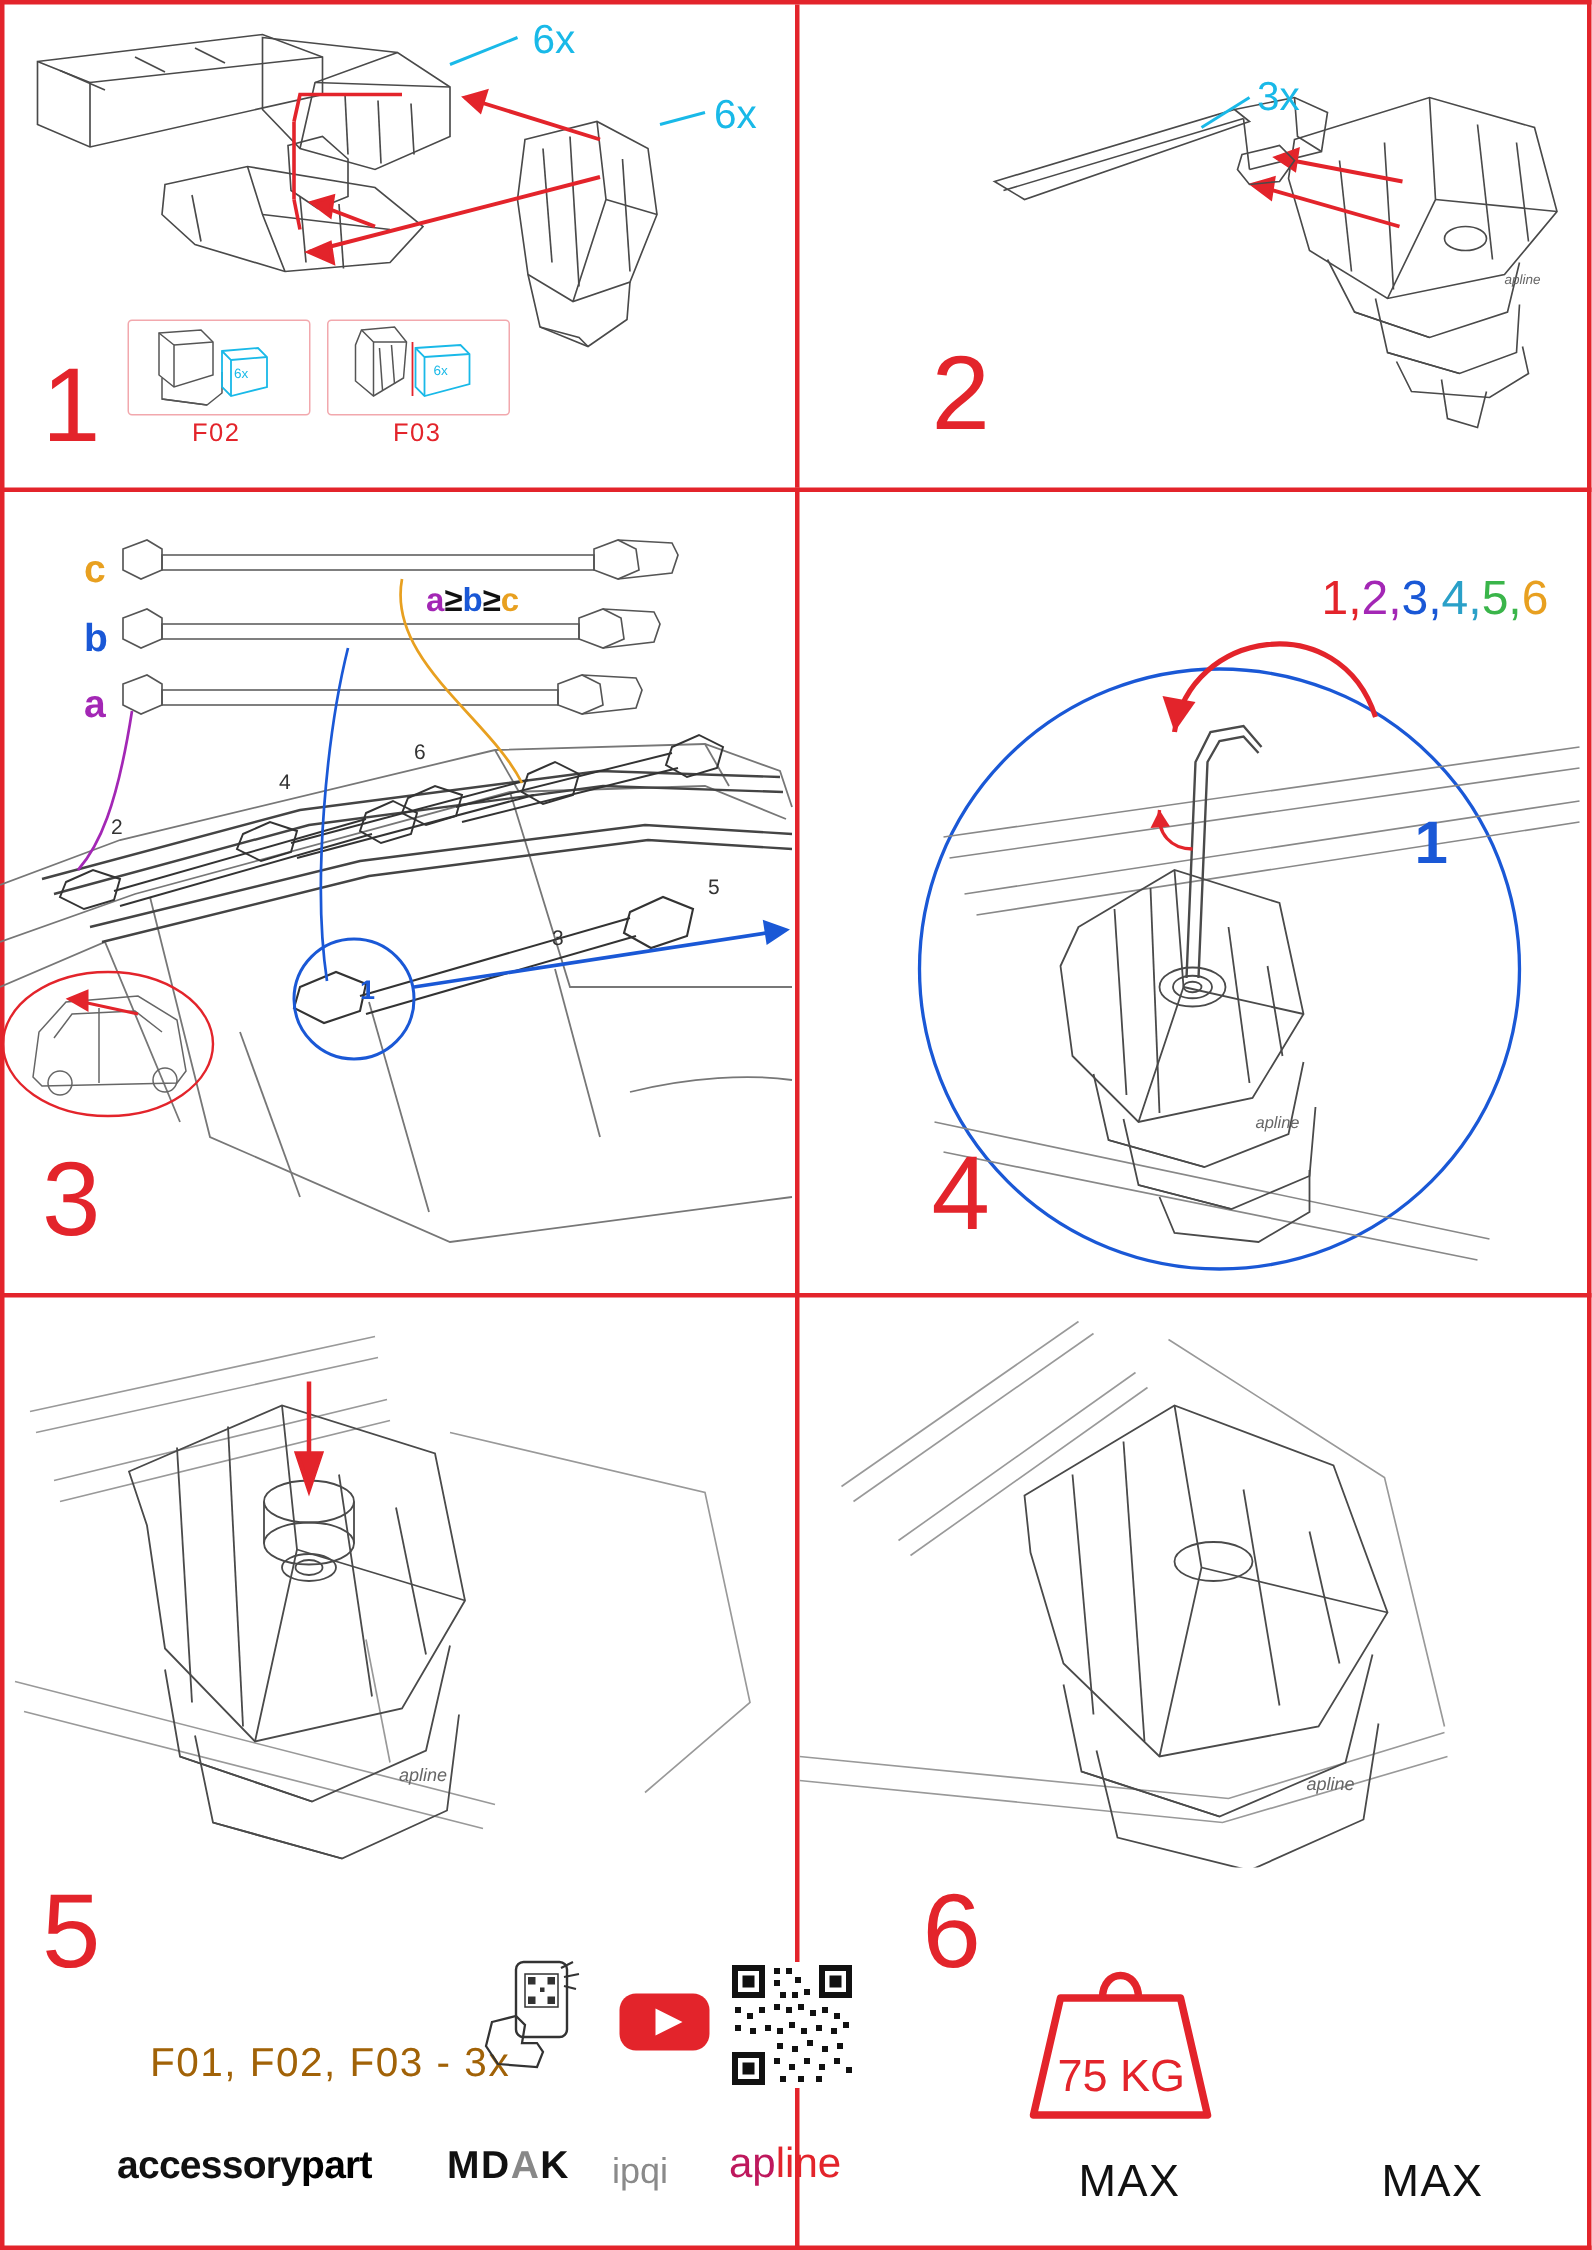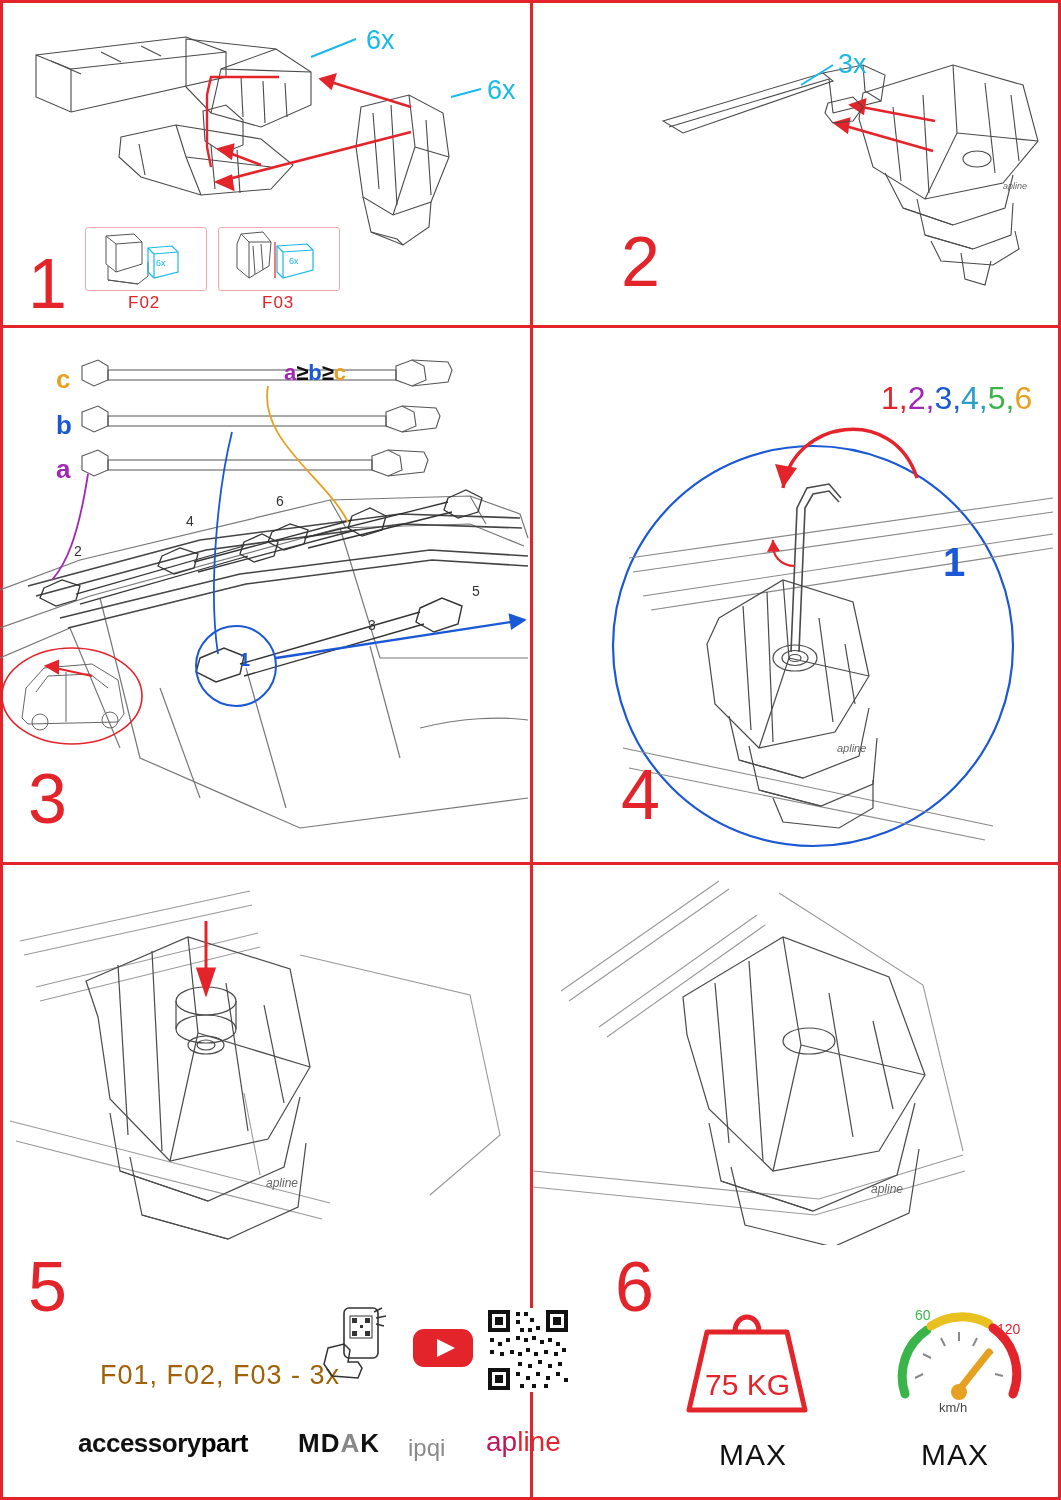--- a/index.html
+++ b/index.html
@@ -6,21 +6,21 @@
   body{width:1061px;height:1500px;position:relative;font-family:"Liberation Sans",sans-serif;overflow:hidden;}
   .sheet{position:absolute;inset:0;}
   .hr{position:absolute;left:0;width:1061px;height:3px;background:#e3242b;}
   .vr{position:absolute;width:3px;background:#e3242b;}
   .panel{position:absolute;}
   .stepnum{position:absolute;font-family:"Liberation Sans",sans-serif;color:#e3242b;font-size:70px;font-weight:400;line-height:1;letter-spacing:-2px;}
   .cyan{color:#19b9e8;font-size:27px;font-family:"Liberation Sans",sans-serif;}
   .lbl-a{color:#a327b5;font-weight:bold;font-size:26px;}
   .lbl-b{color:#1a58d6;font-weight:bold;font-size:26px;}
   .lbl-c{color:#e8a020;font-weight:bold;font-size:26px;}
-  .ineq{position:absolute;font-weight:bold;font-size:22px;}
+  .ineq{position:absolute;font-weight:bold;font-size:22px;margin-top:27px;}
   .seq{position:absolute;font-size:32px;font-weight:500;}
   .circnum{position:absolute;color:#1a58d6;font-weight:bold;}
   .fo-label{color:#e3242b;font-size:17px;letter-spacing:1px;font-family:"Liberation Sans",sans-serif;}
   .box-fo{position:absolute;border:1.5px solid #f2a8ad;border-radius:3px;background:#fff;}
   .brandrow{position:absolute;}
   .kgbadge{font-family:"Liberation Sans",sans-serif;color:#e3242b;font-size:30px;font-weight:500;}
   .maxtxt{font-size:30px;color:#111;letter-spacing:1px;}
   svg{display:block;}
   .np{position:absolute;}
 </style>
@@ -32,21 +32,21 @@
   <div class="hr" style="top:0px;"></div>
   <div class="hr" style="top:325px;"></div>
   <div class="hr" style="top:862px;"></div>
   <div class="hr" style="top:1497px;"></div>
   <div class="vr" style="left:0px;top:0px;height:1500px;"></div>
   <div class="vr" style="left:1058px;top:0px;height:1500px;"></div>
   <div class="vr" style="left:530px;top:325px;height:537px;"></div>
   <div class="vr" style="left:530px;top:862px;height:638px;"></div>
   <div class="vr" style="left:530px;top:3px;height:322px;"></div>
 
-  <div class="panel" style="left:0;top:17px;width:530px;height:281px;padding-left:11px;">
+  <div class="panel" style="left:0;top:3px;width:530px;height:281px;">
     <svg width="530" height="322" viewBox="0 0 530 322">
       <g fill="none" stroke="#4a4a4a" stroke-width="1.1">
 
         <path d="M25 38 L175 20 L215 35 L215 60 L60 95 L25 80 Z"></path>
         <path d="M25 38 L60 52 L60 95"></path>
         <path d="M60 52 L215 35"></path>
         <path d="M40 44 L70 57"></path>
         <path d="M90 35 L110 45"></path>
         <path d="M130 29 L150 39"></path>
 
@@ -524,37 +524,16 @@
 
     <div class="np" style="left:144px;top:48px;">
       <svg width="140" height="120" viewBox="0 0 140 120">
         <path d="M30 34 L110 34 L128 112 L12 112 Z" fill="none" stroke="#e3242b" stroke-width="5" stroke-linejoin="round"></path>
         <path d="M58 34 C58 14 82 14 82 34" fill="none" stroke="#e3242b" stroke-width="5"></path>
       </svg>
     </div>
     <div class="kgbadge" style="position:absolute;left:172px;top:118px;">75 KG</div>
     <div class="maxtxt" style="position:absolute;left:186px;top:188px;">MAX</div>
 
-    <div class="np" style="left:356px;top:40px;">
-      <svg width="140" height="130" viewBox="0 0 140 130">
-        <path d="M16 104 A56 56 0 0 1 38 40" fill="none" stroke="#3ab54a" stroke-width="9" stroke-linecap="round"></path>
-        <path d="M42 36 A56 56 0 0 1 100 34" fill="none" stroke="#e8c020" stroke-width="9" stroke-linecap="round"></path>
-        <path d="M104 38 A56 56 0 0 1 124 104" fill="none" stroke="#e3242b" stroke-width="9" stroke-linecap="round"></path>
-        <g stroke="#888" stroke-width="2">
-          <path d="M26 88 L34 84"></path>
-            <path d="M34 64 L42 68"></path>
-            <path d="M52 48 L56 56"></path>
-          <path d="M70 42 L70 51"></path>
-            <path d="M88 48 L84 56"></path>
-            <path d="M104 62 L96 68"></path>
-            <path d="M114 86 L106 84"></path>
-        </g>
-        <path d="M70 100 L100 62" stroke="#e8a020" stroke-width="7" stroke-linecap="round" fill="none"></path>
-        <circle cx="70" cy="102" r="8" fill="#e8a020"></circle>
-        <text x="26" y="30" fill="#3ab54a" font-size="14" font-family="Liberation Sans, sans-serif">60</text>
-        <text x="108" y="44" fill="#e3242b" font-size="14" font-family="Liberation Sans, sans-serif">120</text>
-        <text x="50" y="122" fill="#444" font-size="13" font-family="Liberation Sans, sans-serif">km/h</text>
-      </svg>
-    </div>
     <div class="maxtxt" style="position:absolute;left:388px;top:188px;">MAX</div>
   </div>
 
 </div>
 
 </body></html>

